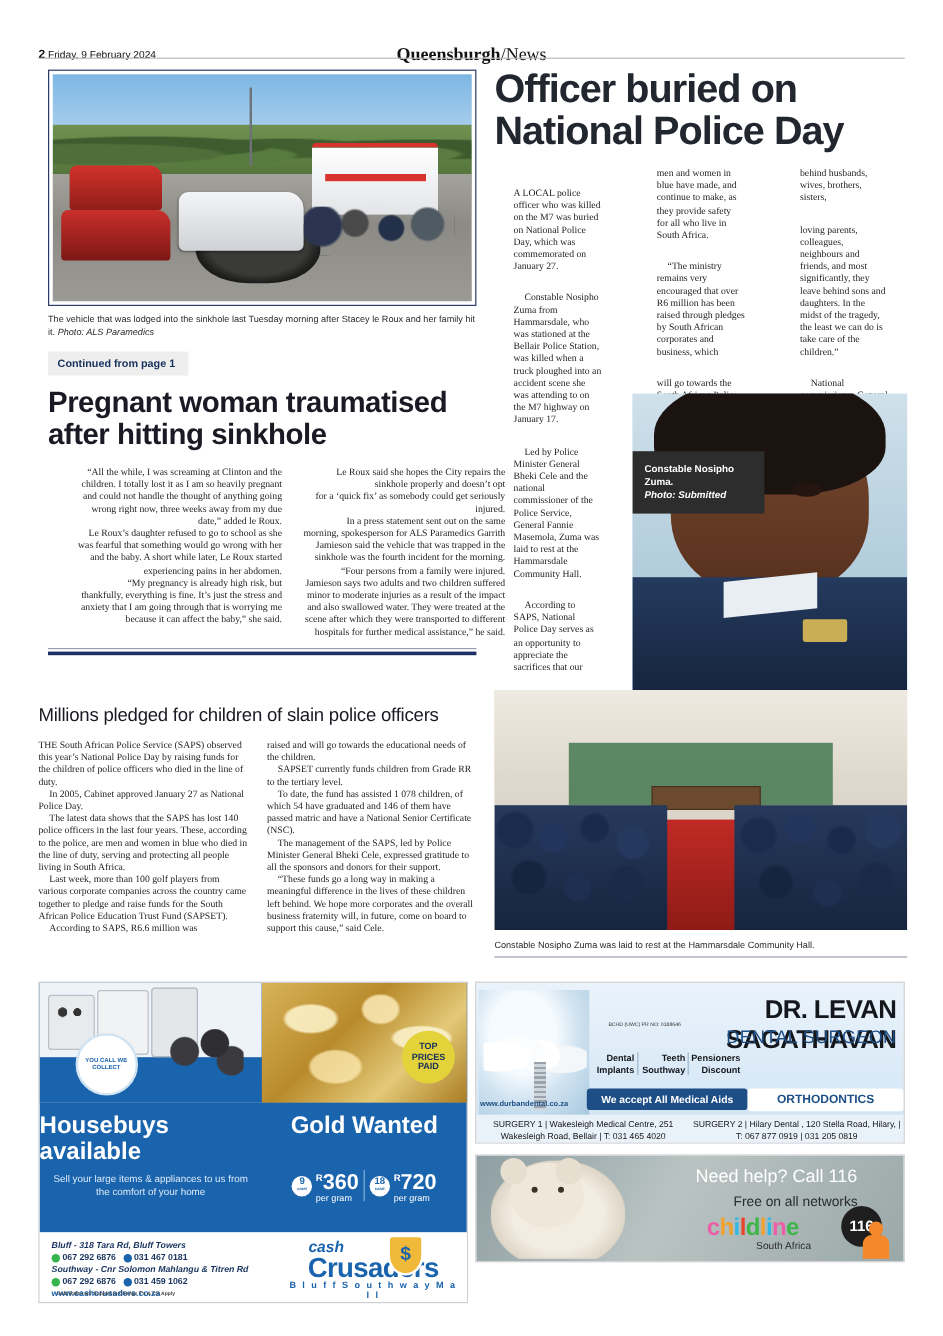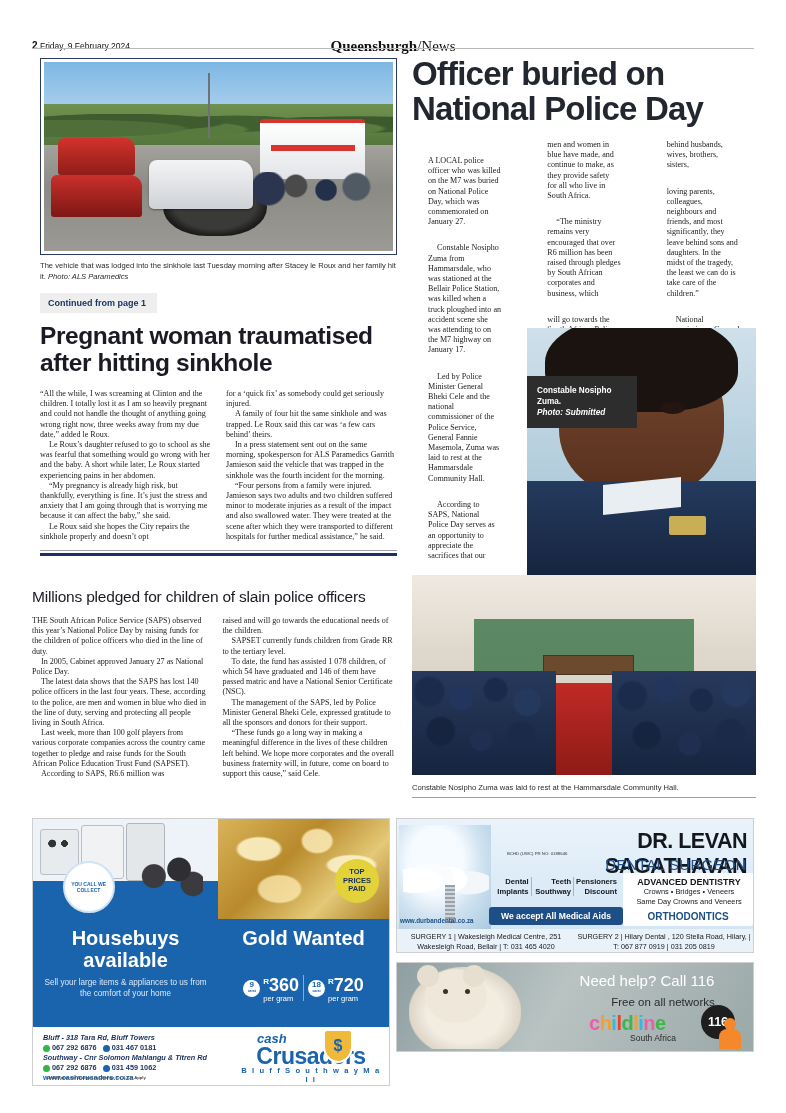--- a/index.html
+++ b/index.html
@@ -66,21 +66,21 @@
 
   .continued{display:inline-block; background:#eeeeee; color:#16305c;
     font-family:"Liberation Sans", sans-serif; font-weight:bold; font-size:9px;
     padding:5px 11px 5px 8px; margin-top:11px;}
 
   .left-head{font-family:"Liberation Sans", sans-serif; font-weight:bold; font-size:24.5px;
     line-height:27px; color:#1a1a24; margin-top:9px; letter-spacing:-0.4px;}
 
   .two-col{margin-top:13px; column-count:2; column-gap:15px; width:357px;}
   .bodytext{font-family:"Liberation Serif", serif; font-size:8.1px; line-height:10.2px;
-    color:#1b1b1b; text-align:left;}
+    color:#1b1b1b; text-align:right;margin-left:24px;}
   .bodytext p{margin:0;}
   .bodytext p.ind{text-indent:9px;}
 
   .rule-thin{height:1px; background:#9aa0ae; margin-top:8px;}
   .rule-blue{height:3px; background:#1f2f63; margin-top:2px;}
 
   
   .mainhead{position:absolute; left:412px; top:56px; width:350px;
     font-family:"Liberation Sans", sans-serif; font-weight:bold; font-size:33px;
     line-height:35px; color:#22262f; letter-spacing:-0.8px;}
@@ -183,21 +183,21 @@
   .cc-gold:after{content:"";position:absolute;inset:0;
     background:
      radial-gradient(ellipse at 24% 30%, rgba(255,245,205,.85) 0 11%, transparent 13%),
      radial-gradient(ellipse at 58% 22%, rgba(255,240,190,.8) 0 10%, transparent 12%),
      radial-gradient(ellipse at 78% 46%, rgba(255,248,214,.8) 0 12%, transparent 14%),
      radial-gradient(ellipse at 36% 70%, rgba(255,236,180,.75) 0 13%, transparent 15%);}
   .cc-top-prices{position:absolute;right:10px;top:40px;width:44px;height:44px;border-radius:50%;
     background:#e3d23a;color:#16305c;font-family:"Liberation Sans",sans-serif;font-weight:bold;
     font-size:7.5px;line-height:8.5px;display:flex;align-items:center;justify-content:center;text-align:center;z-index:3;}
   .cc-mid{position:absolute;left:0;top:100px;width:100%;height:108px;background:#1a63ad;}
-  .cc-h1{position:absolute;left:0;top:108px;width:52%;text-align:center;color:#fff;
+  .cc-h1{position:absolute;left:0;top:108px;width:52%;text-align:left;color:#fff;
     font-family:"Liberation Sans",sans-serif;font-weight:bold;font-size:20px;line-height:22px;}
   .cc-h2{position:absolute;left:52%;top:108px;width:48%;text-align:center;color:#fff;
     font-family:"Liberation Sans",sans-serif;font-weight:bold;font-size:20px;line-height:22px;}
   .cc-sub{position:absolute;left:2%;top:158px;width:48%;text-align:center;color:#dbe9f7;
     font-family:"Liberation Sans",sans-serif;font-size:8.2px;line-height:11px;}
   .cc-prices{position:absolute;left:52%;top:154px;width:48%;display:flex;align-items:center;justify-content:center;gap:4px;color:#fff;}
   .cc-price{display:flex;align-items:center;gap:3px;}
   .cc-kt{width:17px;height:17px;border-radius:50%;background:#fff;color:#1a63ad;
     font-family:"Liberation Sans",sans-serif;font-weight:bold;font-size:8px;
     display:flex;flex-direction:column;align-items:center;justify-content:center;line-height:7px;}
@@ -334,21 +334,20 @@
     <div class="continued">Continued from page 1</div>
 
     <div class="left-head">Pregnant woman traumatised after hitting sinkhole</div>
 
     <div class="two-col bodytext">
       <p>“All the while, I was screaming at Clinton and the children. I totally lost it as I am so heavily pregnant and could not handle the thought of anything going wrong right now, three weeks away from my due date,” added le Roux.</p>
       <p class="ind">Le Roux’s daughter refused to go to school as she was fearful that something would go wrong with her and the baby. A short while later, Le Roux started experiencing pains in her abdomen.</p>
       <p class="ind">“My pregnancy is already high risk, but thankfully, everything is fine. It’s just the stress and anxiety that I am going through that is worrying me because it can affect the baby,” she said.</p>
       <p class="ind">Le Roux said she hopes the City repairs the sinkhole properly and doesn’t opt</p>
       <p>for a ‘quick fix’ as somebody could get seriously injured.</p>
-      <p class="ind">A family of four hit the same sinkhole and was trapped. Le Roux said this car was ‘a few cars behind’ theirs.</p>
       <p class="ind">In a press statement sent out on the same morning, spokesperson for ALS Paramedics Garrith Jamieson said the vehicle that was trapped in the sinkhole was the fourth incident for the morning.</p>
       <p class="ind">“Four persons from a family were injured. Jamieson says two adults and two children suffered minor to moderate injuries as a result of the impact and also swallowed water. They were treated at the scene after which they were transported to different hospitals for further medical assistance,” he said.</p>
     </div>
 
     <div class="rule-thin"></div>
     <div class="rule-blue"></div>
   </div>
 
   <div class="mainhead">Officer buried on National Police Day</div>
 
@@ -476,25 +475,20 @@
       <div class="dn-screw"></div>
     </div>
     <div class="dn-name">DR. LEVAN SAGATHAVAN</div>
     <div class="dn-reg">BCHD (UWC) PR NO: 0188646</div>
     <div class="dn-surg">DENTAL SURGEON</div>
     <div class="dn-feats">
       <div class="dn-feat">Dental Implants</div>
       <div class="dn-feat">Teeth Southway</div>
       <div class="dn-feat">Pensioners Discount</div>
     </div>
-    <div class="dn-adv">
-      <div class="t">ADVANCED DENTISTRY</div>
-      <div class="s">Crowns • Bridges • Veneers</div>
-      <div class="s">Same Day Crowns and Veneers</div>
-    </div>
     <div class="dn-medaid">We accept All Medical Aids</div>
     <div class="dn-ortho">ORTHODONTICS</div>
     <div class="dn-url">www.durbandental.co.za</div>
     <div class="dn-foot">
       <div class="dn-s">SURGERY 1 | Wakesleigh Medical Centre, 251 Wakesleigh Road, Bellair  |  T: 031 465 4020</div>
       <div class="dn-s">SURGERY 2 | Hilary Dental , 120 Stella Road, Hilary,  |  T: 067 877 0919 | 031 205 0819</div>
     </div>
   </div>
 
   <div class="ad" id="ad-childline">

